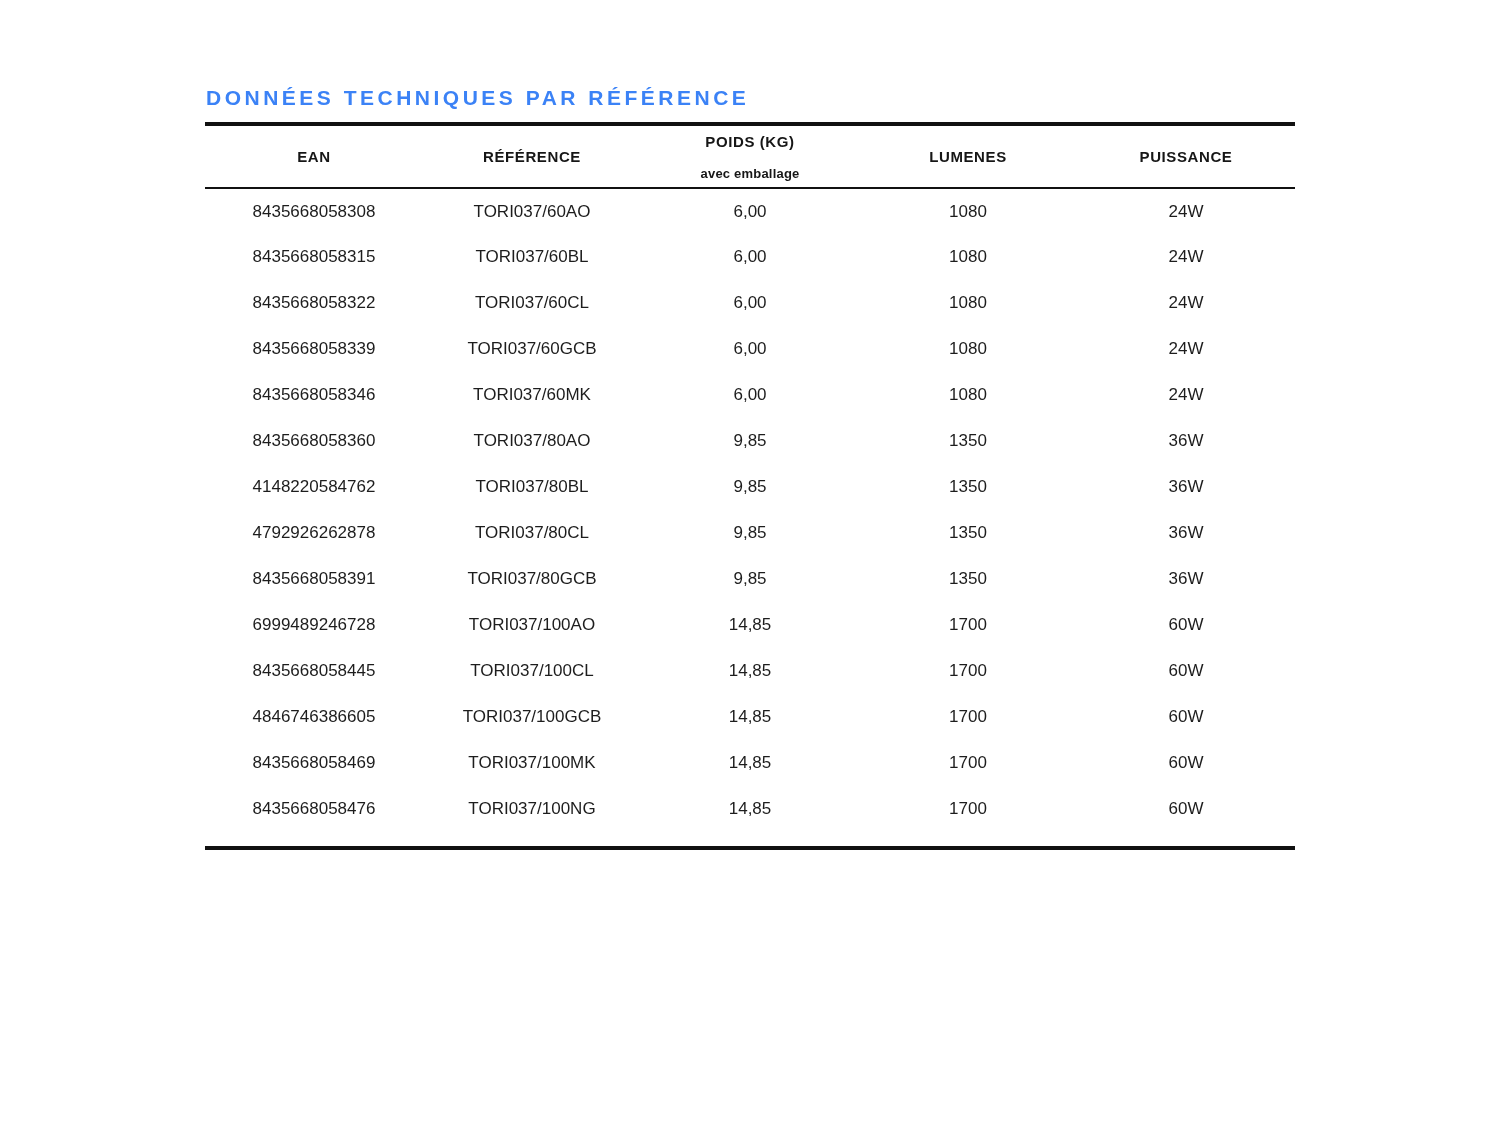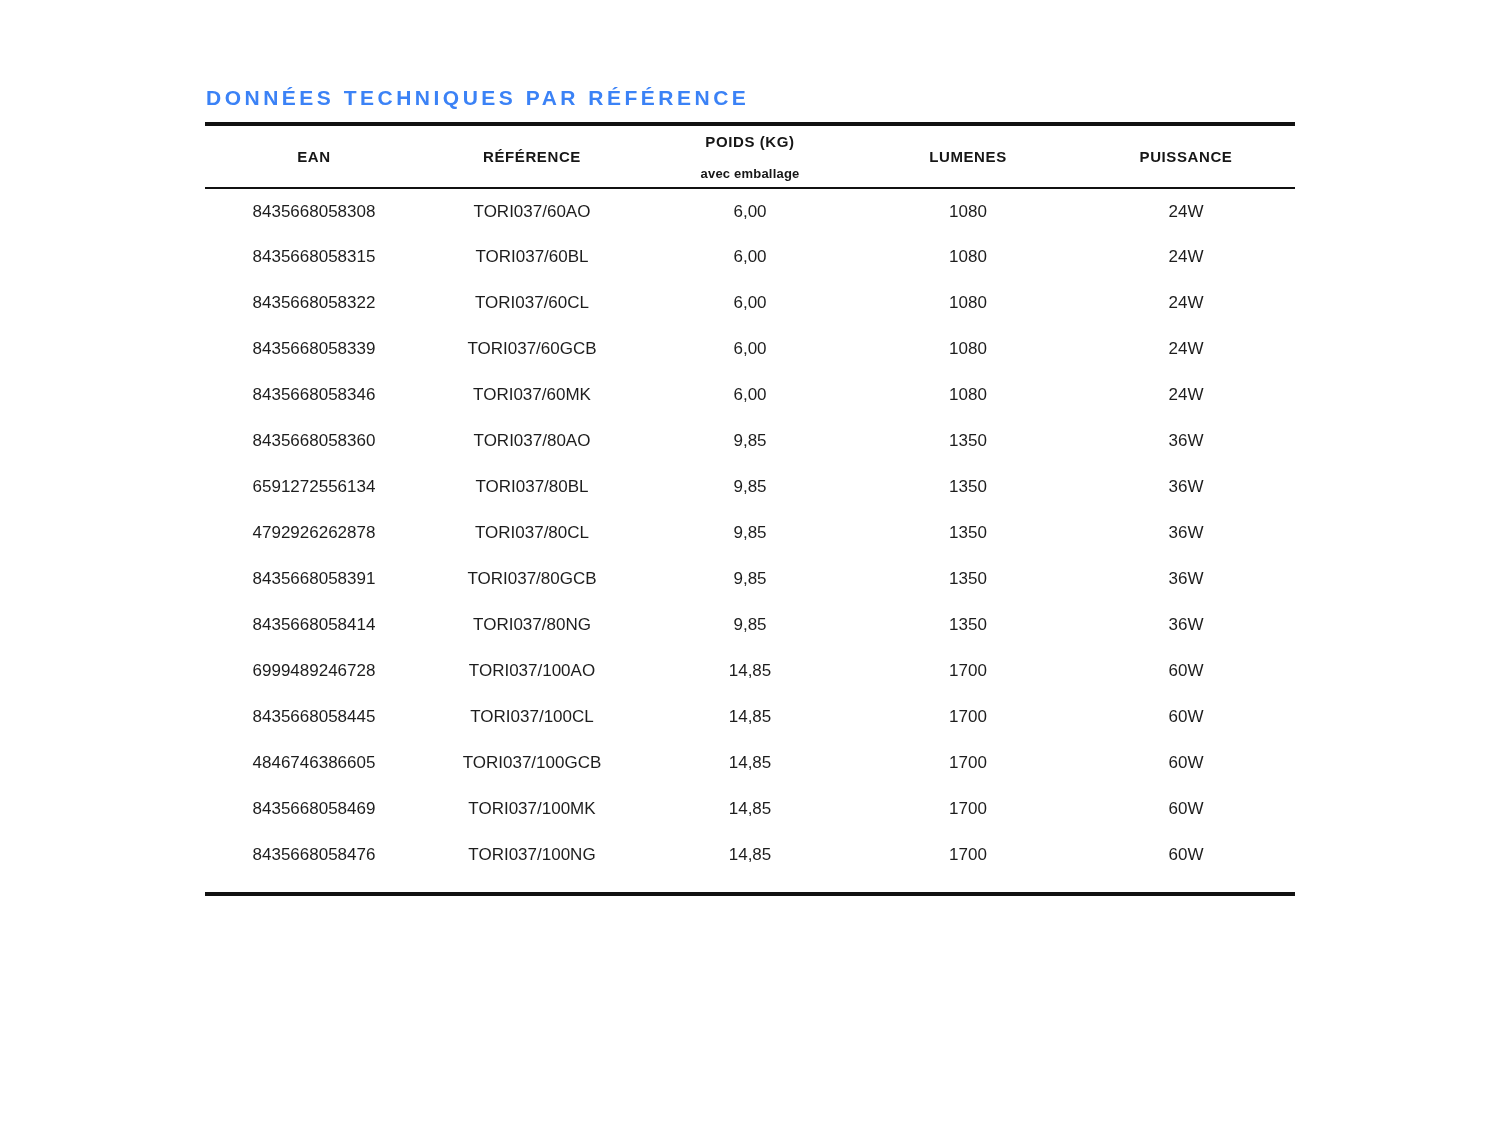--- a/index.html
+++ b/index.html
@@ -139,43 +139,36 @@
             <td>24W</td>
           </tr>
           <tr>
             <td>8435668058360</td>
             <td>TORI037/80AO</td>
             <td>9,85</td>
             <td>1350</td>
             <td>36W</td>
           </tr>
           <tr>
-            <td>6591272556134</td>
+            <td>4148220584762</td>
             <td>TORI037/80BL</td>
             <td>9,85</td>
             <td>1350</td>
             <td>36W</td>
           </tr>
           <tr>
             <td>4792926262878</td>
             <td>TORI037/80CL</td>
             <td>9,85</td>
             <td>1350</td>
             <td>36W</td>
           </tr>
           <tr>
             <td>8435668058391</td>
             <td>TORI037/80GCB</td>
-            <td>9,85</td>
-            <td>1350</td>
-            <td>36W</td>
-          </tr>
-          <tr>
-            <td>8435668058414</td>
-            <td>TORI037/80NG</td>
             <td>9,85</td>
             <td>1350</td>
             <td>36W</td>
           </tr>
           <tr>
             <td>6999489246728</td>
             <td>TORI037/100AO</td>
             <td>14,85</td>
             <td>1700</td>
             <td>60W</td>

